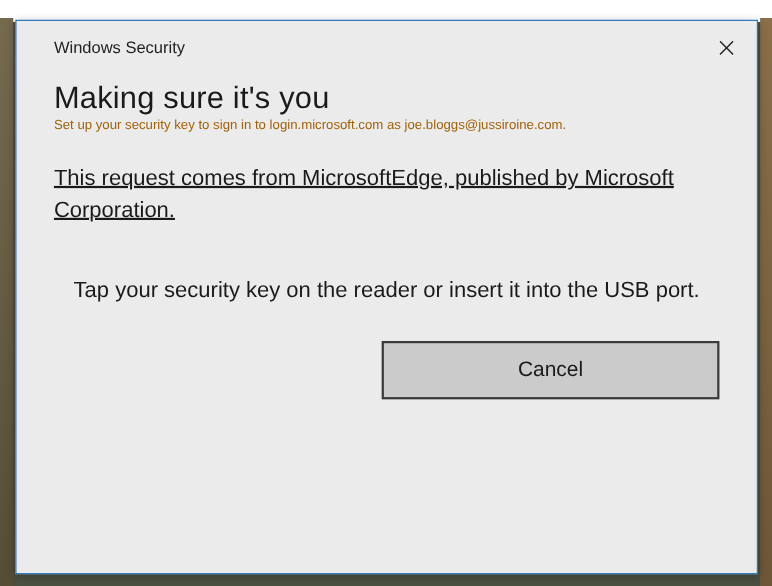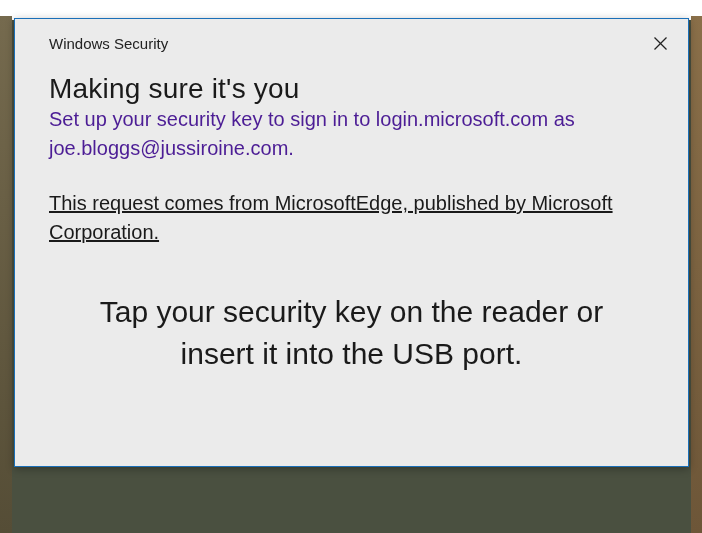--- a/index.html
+++ b/index.html
@@ -36,21 +36,21 @@
       bottom: 0;
       right: 0;
       width: 11px;
       background: linear-gradient(to bottom, #fff 0%, #fff 3%, #8a6f49 3%, #6d5638 100%);
     }
     .dialog {
       position: absolute;
       top: 18px;
       left: 14px;
       width: 675px;
-      height: 449px;
+      height: 504px;
       background: #ebebeb;
       border: 1px solid #1a6fb8;
       box-shadow: 0 2px 8px rgba(0,0,0,0.3);
     }
     .dialog-header {
       display: flex;
       justify-content: space-between;
       align-items: center;
       padding: 10px 14px 8px 34px;
     }
@@ -80,36 +80,36 @@
     .dialog-body {
       padding: 8px 34px 0 34px;
     }
     .heading {
       font-size: 28px;
       font-weight: 400;
       color: #1a1a1a;
       letter-spacing: 0.2px;
     }
     .description {
-      font-size: 20px;
+      font-size: 12px;
       font-weight: 400;
-      color: #4c1d95;
+      color: #a16207;
       line-height: 1.45;
       margin-bottom: 26px;
     }
     .publisher {
       font-size: 20px;
       font-weight: 400;
       color: #1a1a1a;
       line-height: 1.45;
       margin-bottom: 44px;
       text-decoration: underline;
     }
     .instruction {
-      font-size: 30px;
+      font-size: 20px;
       font-weight: 400;
       color: #1a1a1a;
       text-align: center;
       line-height: 1.4;
       padding: 0 10px;
       margin-bottom: 32px;
     }
     .button-row {
       display: flex;
       justify-content: flex-end;
@@ -142,14 +142,17 @@
         <line x1="0.5" y1="0.5" x2="12.5" y2="12.5"></line>
         <line x1="12.5" y1="0.5" x2="0.5" y2="12.5"></line>
       </svg>
     </button>
   </div>
   <div class="dialog-body">
     <h1 class="heading">Making sure it's you</h1>
     <p class="description">Set up your security key to sign in to login.microsoft.com as joe.bloggs@jussiroine.com.</p>
     <p class="publisher">This request comes from MicrosoftEdge, published by Microsoft Corporation.</p>
     <p class="instruction">Tap your security key on the reader or insert it into the USB port.</p>
+    <div class="button-row">
+      <button class="cancel-button">Cancel</button>
+    </div>
   </div>
 </div>
 
 </body></html>

